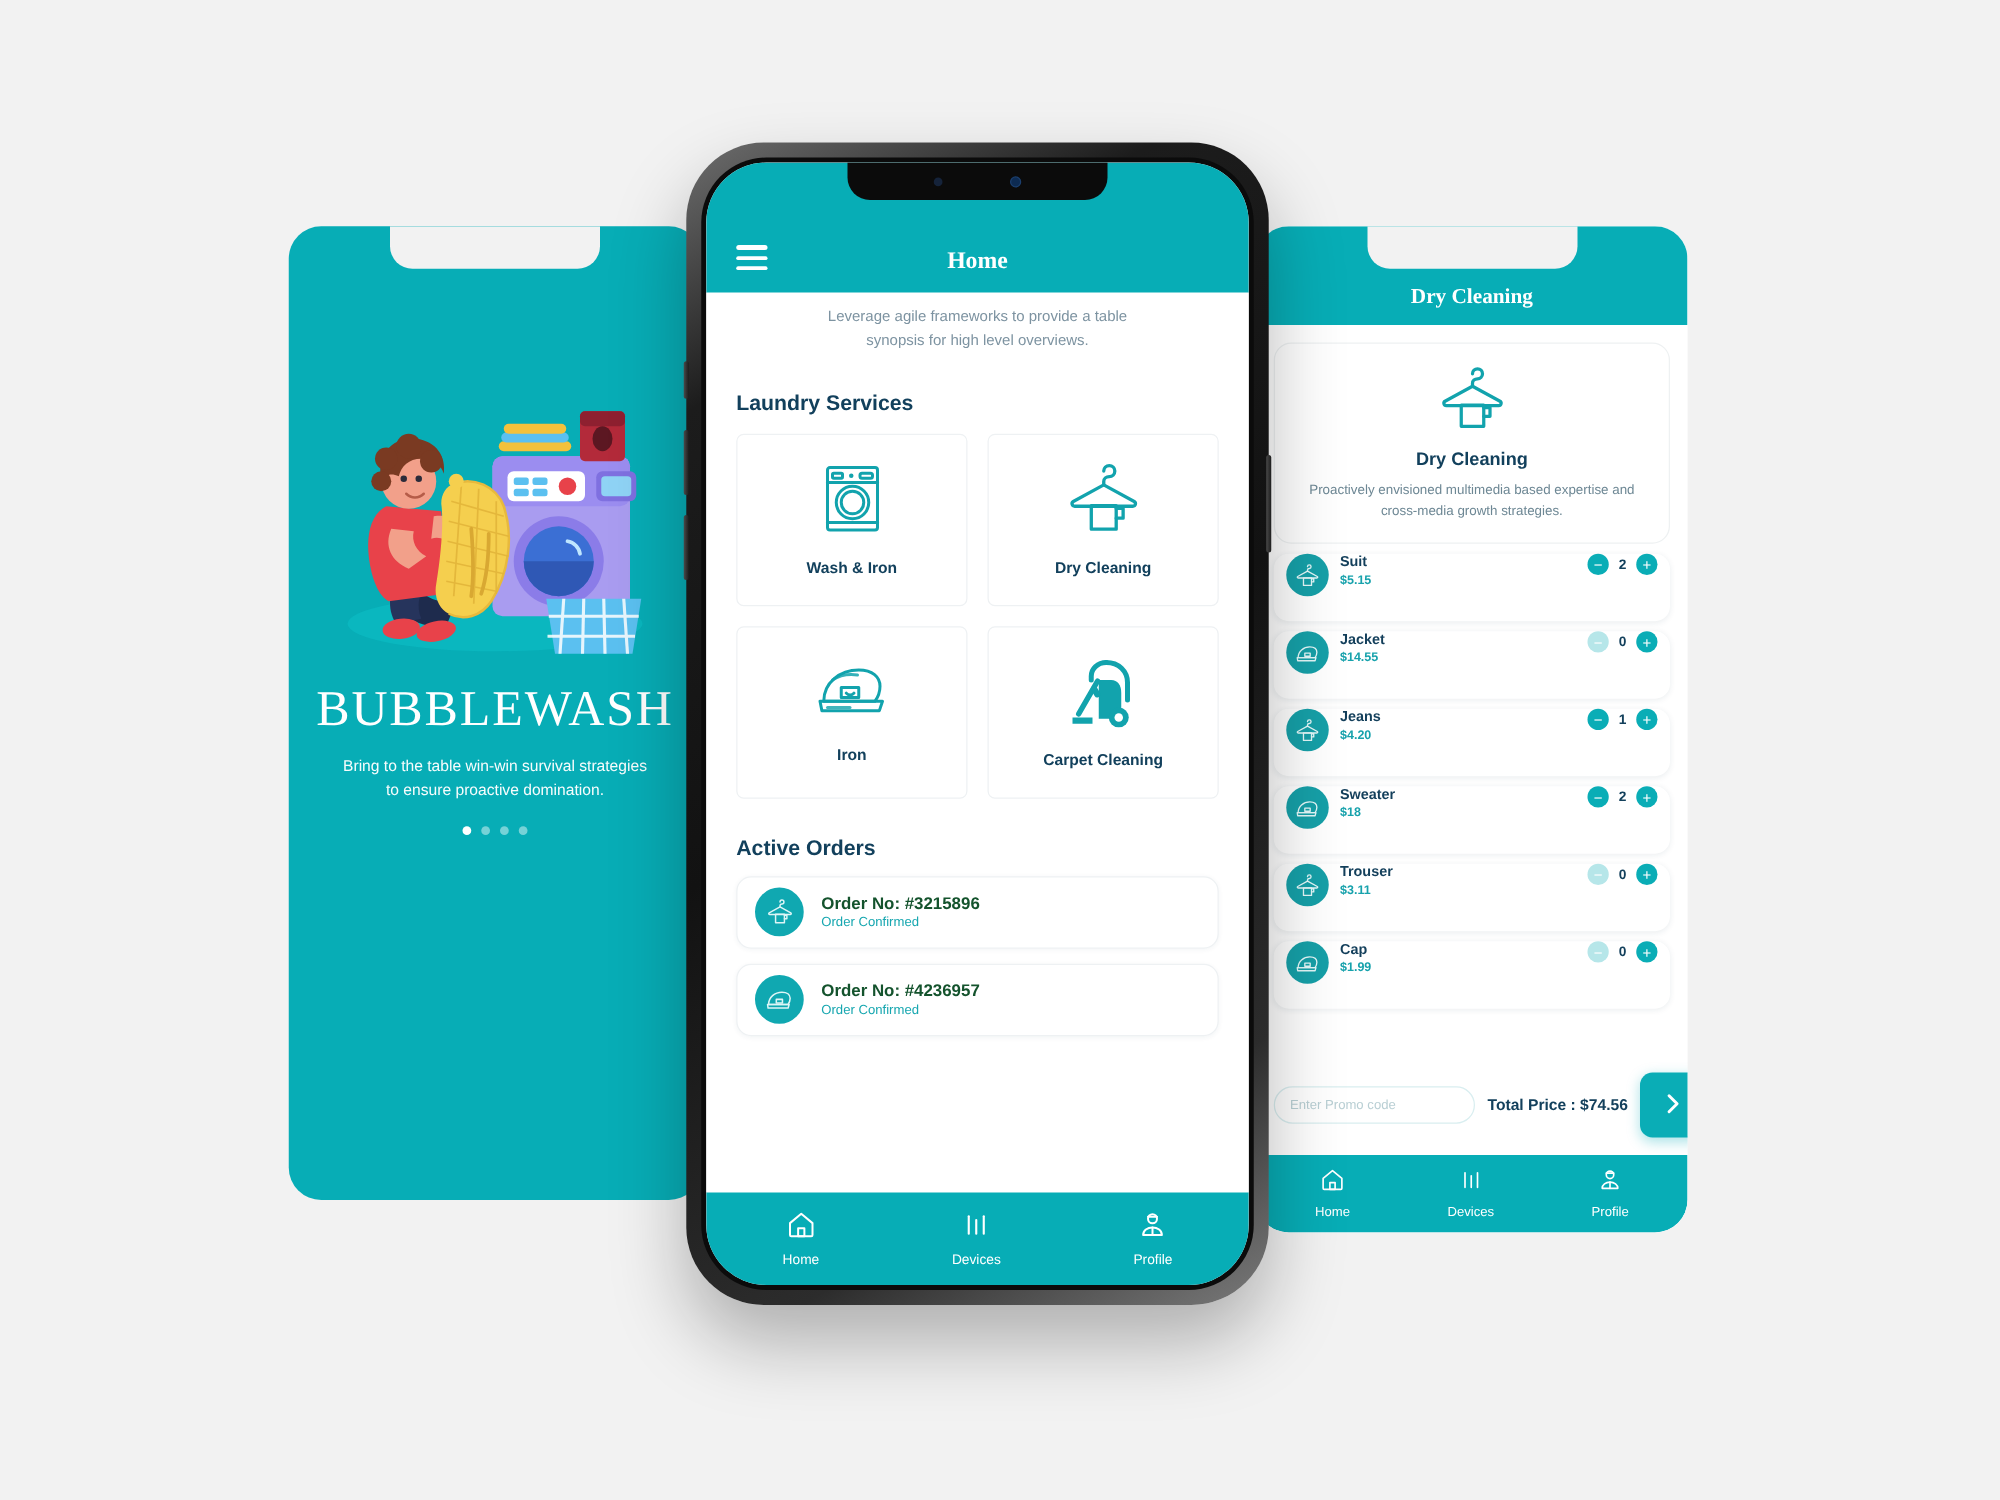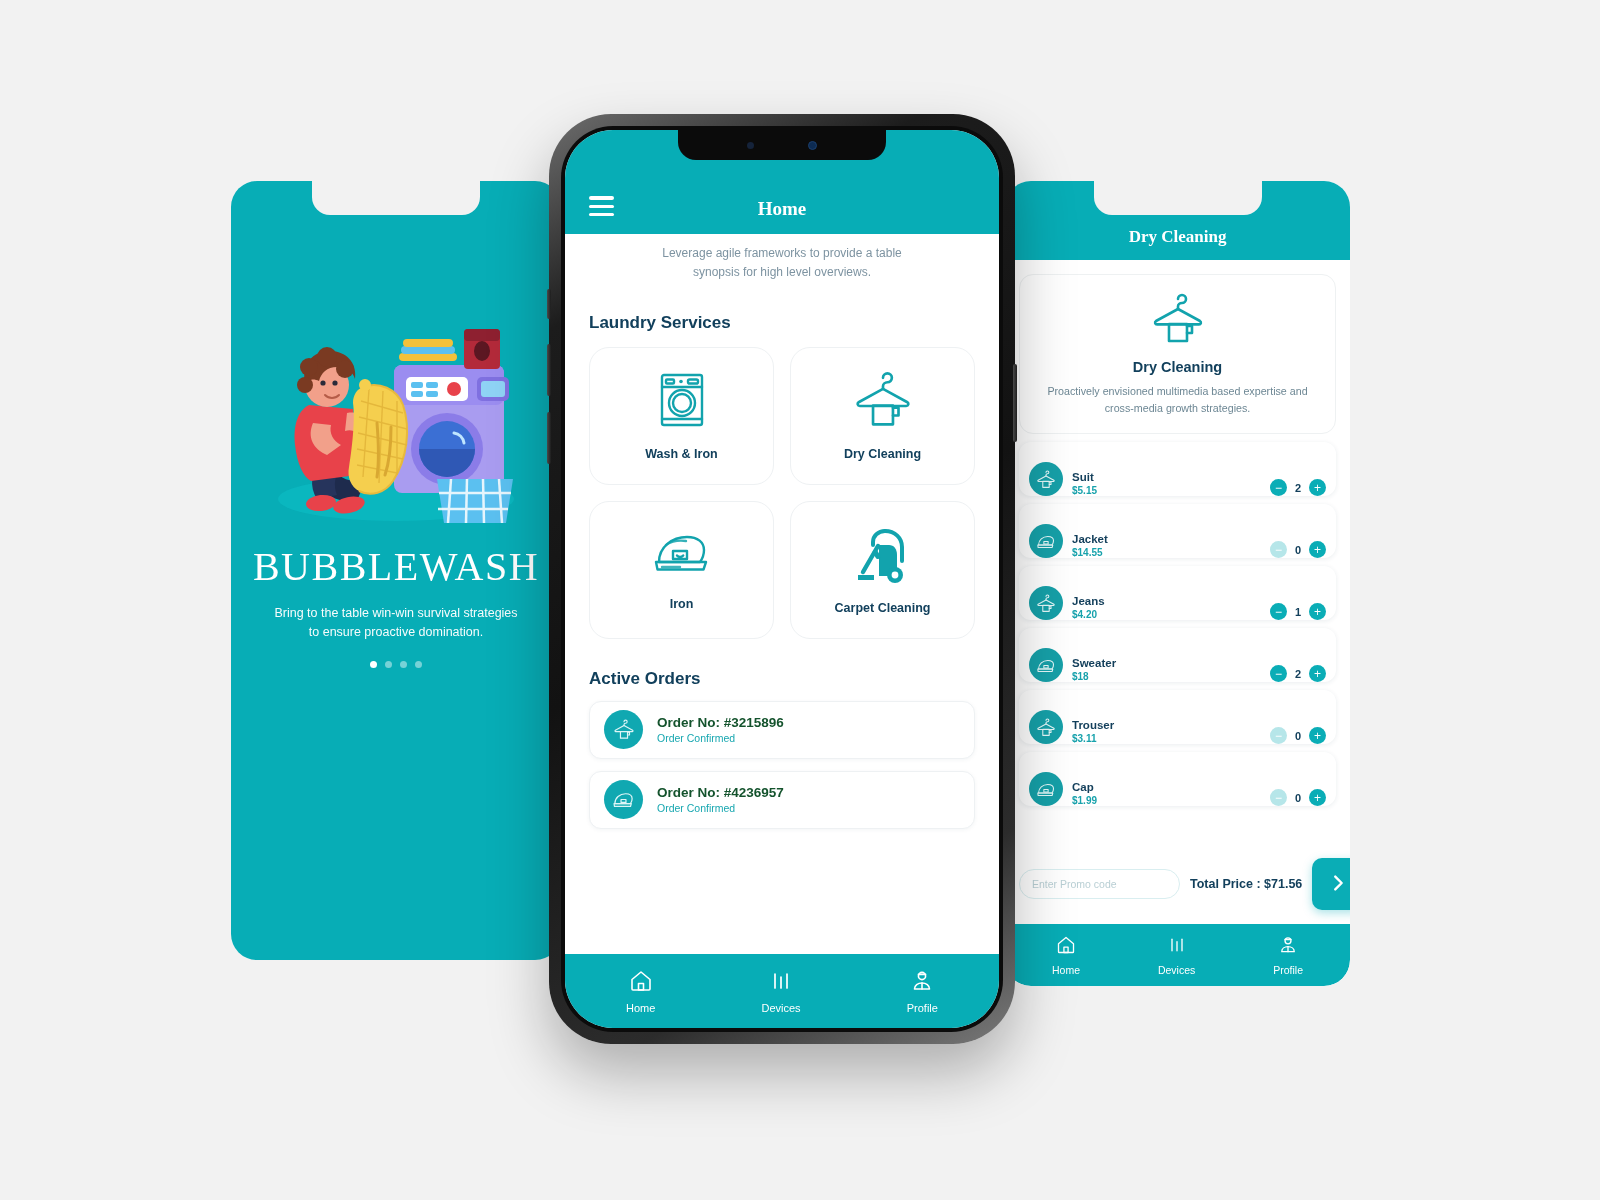--- a/index.html
+++ b/index.html
@@ -82,21 +82,21 @@
     border: 1px solid #eef1f2; border-radius: 14px;
     padding: 18px 14px 16px; text-align: center; background: #fff;
   }
   .hero-card .hero-name {
     margin-top: 10px; color: #12405c; font-weight: 700; font-size: 14.5px;
   }
   .hero-card .hero-desc {
     margin-top: 8px; color: #6d8794; font-size: 10.7px; line-height: 1.6;
   }
   .item-row {
-    display: flex; align-items: flex-end;
+    display: flex; align-items: flex-start;
     background: #fff; border-radius: 12px;
     height: 54px; margin-top: 8px; padding: 0 10px;
     box-shadow: 0 1px 5px rgba(20,60,80,.09);
   }
   .item-ico {
     width: 34px; height: 34px; border-radius: 50%;
     background: #16a0a8; flex: none;
     display: flex; align-items: center; justify-content: center;
   }
   .item-text { margin-left: 9px; flex: 1; min-width: 0; }
@@ -197,21 +197,21 @@
     text-align: center; margin: 10px auto 0; width: 280px;
     color: #7d93a1; font-size: 12px; line-height: 1.62;
   }
   .section-title {
     margin-top: 30px; color: #12405c; font-weight: 700; font-size: 17px;
   }
   .svc-grid {
     margin-top: 14px; display: grid; grid-template-columns: 1fr 1fr; gap: 16px;
   }
   .svc-card {
-    border: 1px solid #eef1f3; border-radius: 20px;
+    border: 1px solid #eef1f3; border-radius: 6px;
     height: 138px; background: #fff;
     display: flex; flex-direction: column; align-items: center; justify-content: center;
     gap: 14px; cursor: pointer;
   }
   .svc-label { color: #12405c; font-weight: 700; font-size: 12.5px; }
 
   .orders { margin-top: 12px; }
   .order-card {
     display: flex; align-items: center; gap: 14px;
     border: 1px solid #eef1f3; border-radius: 12px;
@@ -467,21 +467,21 @@
               <button class="st-btn disabled">−</button>
               <span class="st-qty">0</span>
               <button class="st-btn">+</button>
             </div>
           </div>
         </div>
       </div>
 
       <div class="promo-bar">
         <input class="promo-input" type="text" placeholder="Enter Promo code" style="">
-        <span class="total-price">Total Price : $71.56</span>
+        <span class="total-price">Total Price : $74.56</span>
         <button class="go-btn">
           <span>
             <svg width="22" height="22" viewBox="0 0 24 24" fill="none" stroke="#fff" stroke-width="2.6" stroke-linecap="round" stroke-linejoin="round">
                 <path d="M9 5l7 7-7 7"></path>
               </svg>
           </span>
         </button>
       </div>
 
       <div class="bottom-nav" style="border-bottom-left-radius:26px;border-bottom-right-radius:26px;">

